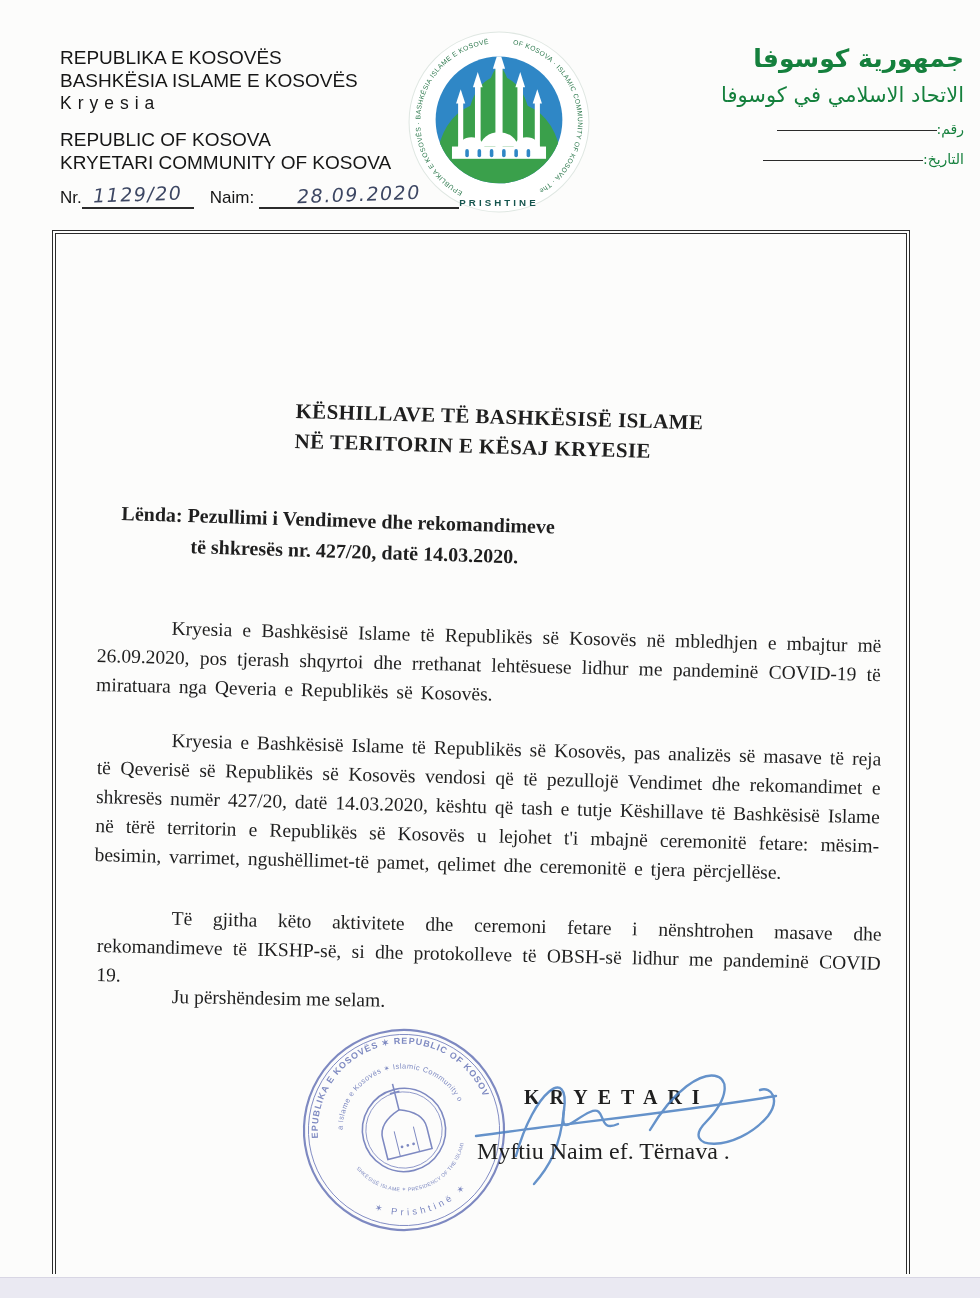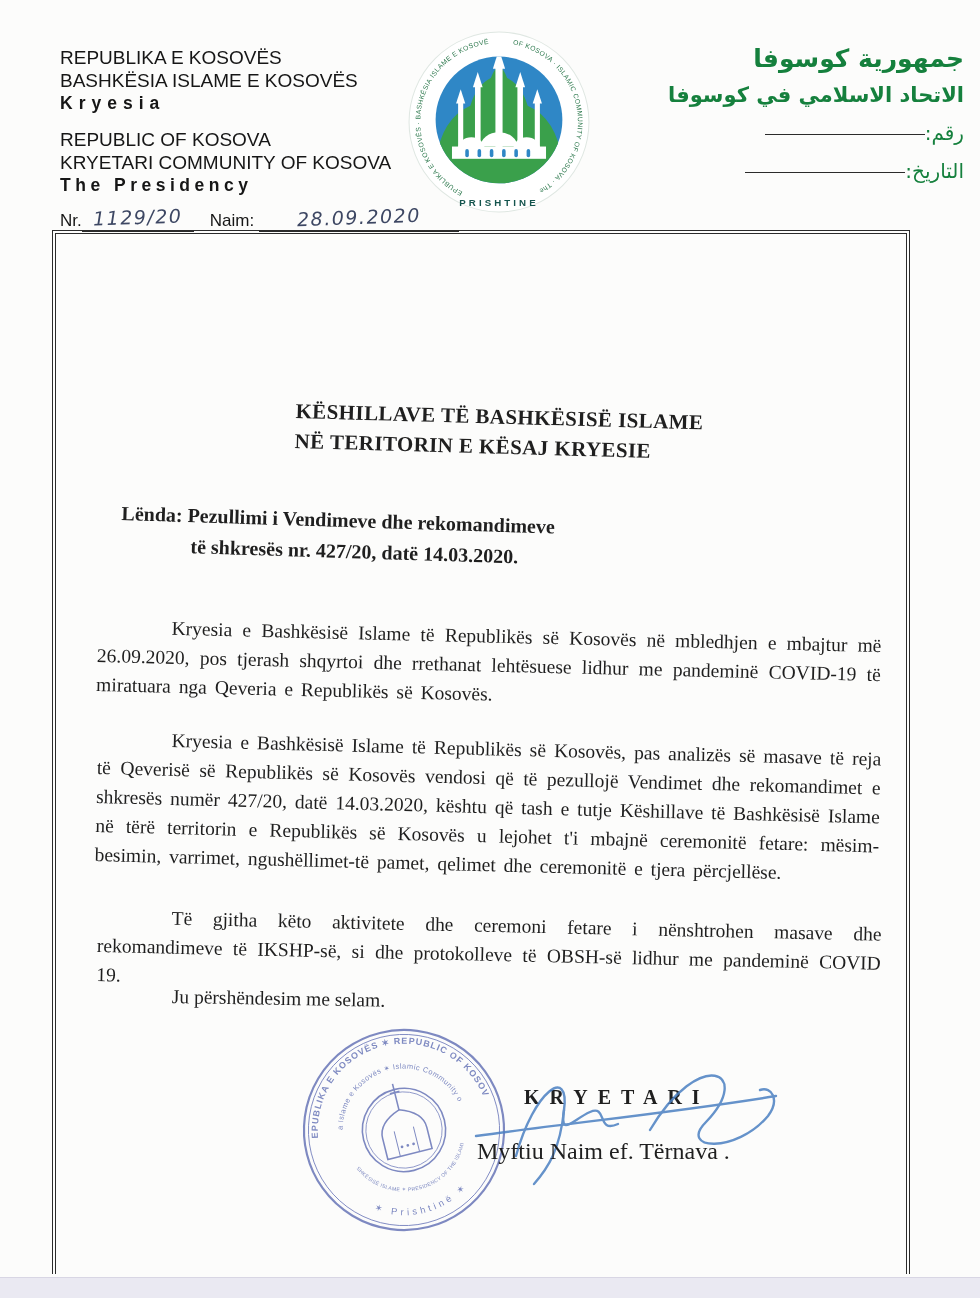--- a/index.html
+++ b/index.html
@@ -10,44 +10,44 @@
     overflow:hidden;
     font-family:"Liberation Serif", serif;
     color:#1f1f1f;
   }
   
   .lh-left{
     position:absolute;left:60px;top:46px;width:360px;
     font-family:"Liberation Sans", sans-serif;
     font-size:19px;line-height:23px;color:#161616;
   }
-  .lh-spaced{font-weight:bold;letter-spacing:6px;font-size:17.5px;}
+  .lh-spaced{font-weight:normal;letter-spacing:6px;font-size:17.5px;}
   .lh-gap{height:13px;}
   .nr-row{margin-top:9px;font-size:17px;white-space:nowrap;}
   .uline{
     display:inline-block;border-bottom:2px solid #2b2b2b;
     text-align:center;vertical-align:bottom;
   }
   .nr-line{min-width:112px;margin-right:16px;}
   .date-line{min-width:200px;}
   .hw{
     font-family:"DejaVu Sans", sans-serif;
     font-style:italic;color:#3d4763;font-size:19px;
     letter-spacing:1.5px;display:inline-block;transform:rotate(-2deg);
   }
   .lh-logo{position:absolute;left:407px;top:30px;width:184px;height:184px;}
   .lh-arabic{
     position:absolute;right:16px;top:44px;width:300px;
     direction:rtl;text-align:right;
     font-family:"DejaVu Sans", sans-serif;color:#15803d;
   }
   .ar-l1{font-size:25px;font-weight:bold;margin-bottom:10px;}
-  .ar-l2{font-size:21px;font-weight:bold;margin-bottom:10px;}
+  .ar-l2{font-size:21px;font-weight:normal;margin-bottom:10px;}
   .ar-l3{font-size:21px;font-weight:bold;margin-bottom:18px;}
-  .ar-row{font-size:20px;margin-top:14px;white-space:nowrap;text-align:right;}
+  .ar-row{font-size:14px;margin-top:14px;white-space:nowrap;text-align:right;}
   .ar-line{display:inline-block;width:160px;border-bottom:1.5px solid #2b2b2b;vertical-align:middle;margin-left:2px;}
   
   .border-box{
     position:absolute;left:52px;top:230px;width:858px;height:1044px;
     border:4px double #2b2b2b;border-bottom:none;box-sizing:border-box;
   }
   .addressee{
     position:absolute;left:296px;top:396px;
     font-size:21px;font-weight:bold;line-height:30px;
     transform:rotate(1.6deg);transform-origin:left top;letter-spacing:.4px;
@@ -94,21 +94,20 @@
 
 <div class="page">
 
   <div class="lh-left">
     <div>REPUBLIKA E KOSOVËS</div>
     <div>BASHKËSIA ISLAME E KOSOVËS</div>
     <div class="lh-spaced">Kryesia</div>
     <div class="lh-gap"></div>
     <div>REPUBLIC OF KOSOVA</div>
     <div>KRYETARI COMMUNITY OF KOSOVA</div>
-    <div class="lh-spaced" style="letter-spacing:4.5px;">The Presidency</div>
     <div class="nr-row">
       <span>Nr.</span><span class="uline nr-line"><span class="hw">1129/20</span></span><span>Naim:</span> <span class="uline date-line"><span class="hw">28.09.2020</span></span>
     </div>
   </div>
 
   <div class="lh-logo">
     <svg viewBox="0 0 180 180" width="184" height="184" class="svg-ring">
       <defs>
         <path id="arcL" d="M53.8,158 A77,77 0 0 1 79.3,13.7"></path>
         <path id="arcR" d="M100.7,13.7 A77,77 0 0 1 126.2,158"></path>

